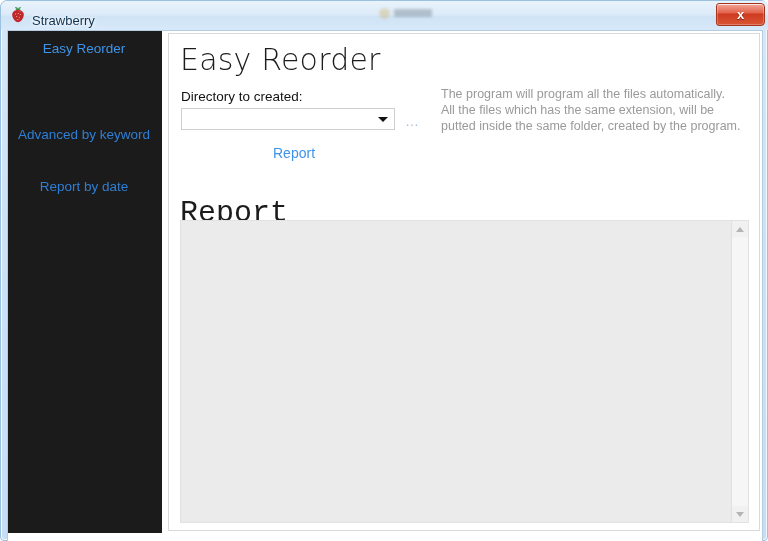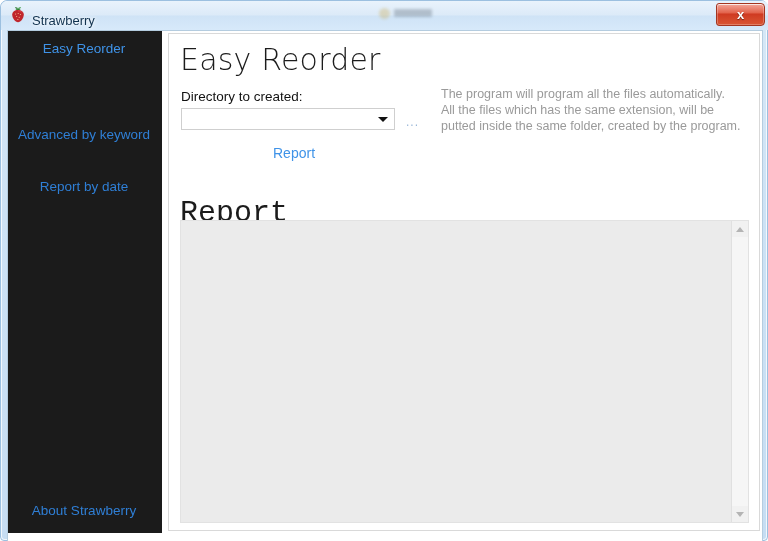--- a/index.html
+++ b/index.html
@@ -338,21 +338,20 @@
       <span class="x">x</span>
     </div>
   </div>
 
   <div class="client">
 
     <div class="sidebar">
       <div class="sidebar-item active si-1">Easy Reorder</div>
       <div class="sidebar-item si-3">Advanced by keyword</div>
       <div class="sidebar-item si-4">Report by date</div>
-      <div class="sidebar-about">About Strawberry</div>
     </div>
 
     <div class="content">
 
       <div class="page-title">Easy Reorder</div>
 
       <div class="field-label">Directory to created:</div>
 
       <div class="combo">
         <input class="combo-input" type="text" value="" style="">

